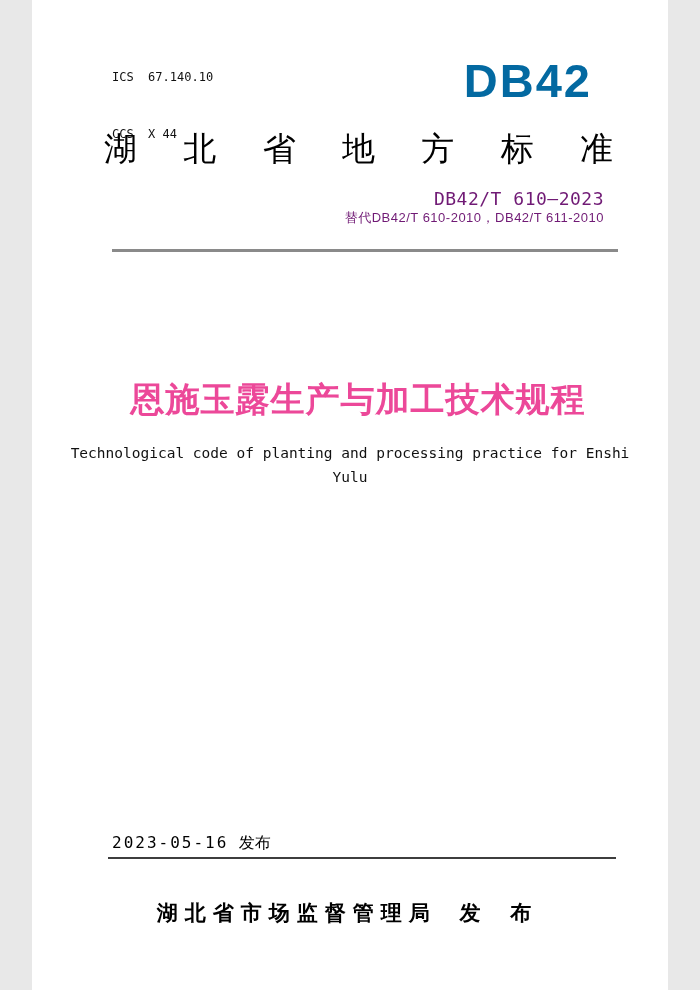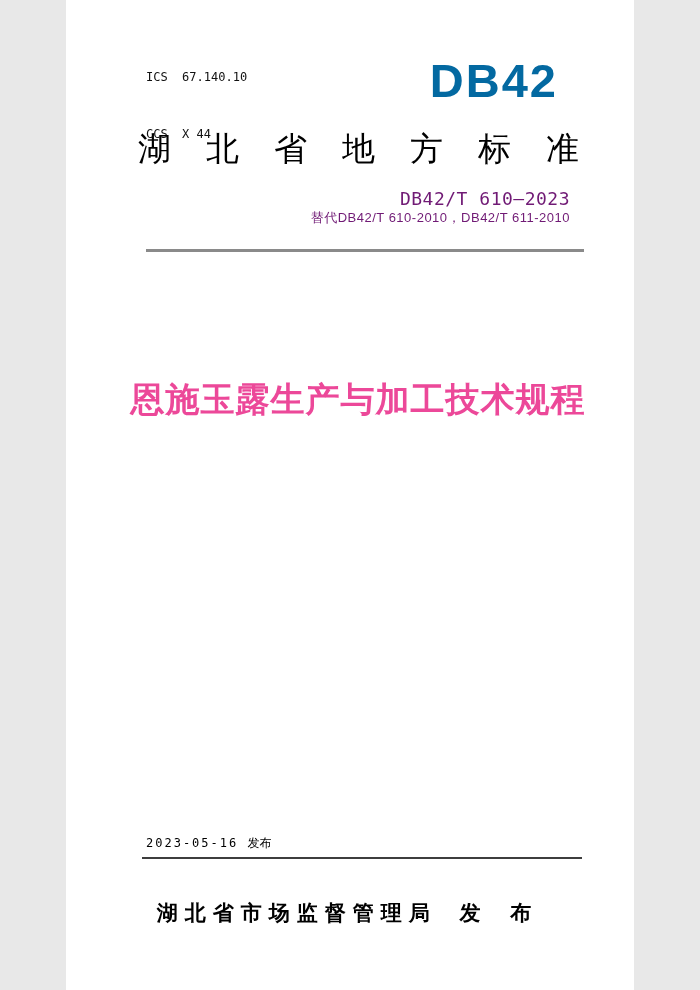--- a/index.html
+++ b/index.html
@@ -1,18 +1,18 @@
 <!DOCTYPE html>
 <html><head>
 <meta charset="utf-8">
 <style>
   html, body { margin: 0; padding: 0; background: #e8e8e8; }
   .page {
     position: relative;
-    width: 568px;
+    width: 636px;
     height: 990px;
     margin: 0 auto;
     background: #ffffff;
     font-family: "Liberation Sans", sans-serif;
     color: #1a1a1a;
     overflow: hidden;
   }
   .ics-block {
     position: absolute;
     top: 30px;
@@ -90,21 +90,21 @@
     line-height: 24px;
     color: #111;
   }
   .dates-row {
     position: absolute;
     top: 833px;
     left: 80px;
     right: 53px;
     display: flex;
     justify-content: space-between;
-    font-size: 12px;
+    font-size: 16px;
     line-height: 20px;
     color: #000;
   }
   .date-num {
     font-family: "DejaVu Sans Mono", monospace;
     letter-spacing: 2px;
   }
   .date-label { margin-left: 6px; font-weight: 500; }
   .bottom-rule {
     top: 857px; left: 76px; right: 52px;
@@ -147,20 +147,24 @@
 
   <div class="std-num-block">
     <div class="std-number">DB42/T 610—2023</div>
     <div class="replaces-note">替代DB42/T 610-2010，DB42/T 611-2010</div>
   </div>
 
   <div class="rule top-rule"></div>
 
   <div class="title-cn">恩施玉露生产与加工技术规程</div>
 
+  <div class="title-en">
+    <div>Technological code of planting and processing practice for Enshi</div>
+    <div>Yulu</div>
+  </div>
 
   <div class="dates-row">
     <div>
       <span class="date-num">2023-05-16</span>
       <span class="date-label">发布</span>
     </div>
   </div>
 
   <div class="rule bottom-rule"></div>
 

